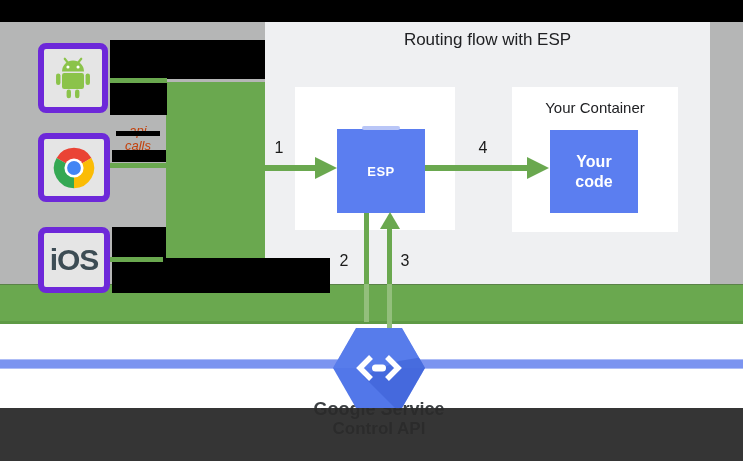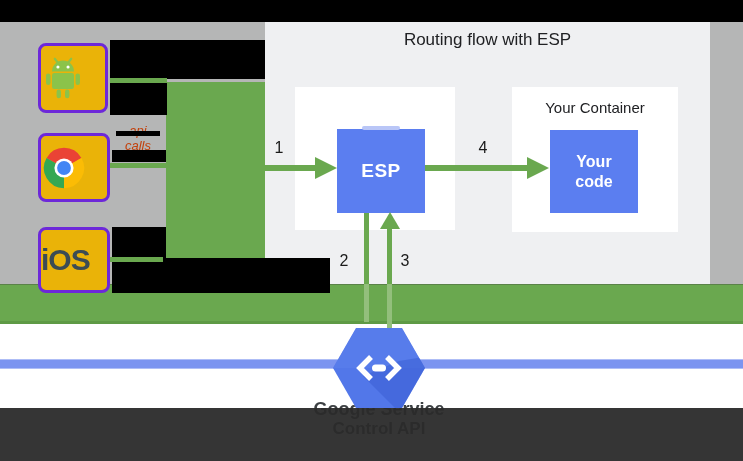--- a/index.html
+++ b/index.html
@@ -25,36 +25,36 @@
   .black-a {left:110px;top:40px;width:155px;height:39px;}
   .black-a2{left:110px;top:83px;width:57px;height:32px;}
   .black-d {left:112px;top:227px;width:54px;height:31px;}
   .black-e {left:112px;top:258px;width:218px;height:35px;}
   .dash1{left:116px;top:131px;width:44px;height:5px;}
   .dash2{left:112px;top:150px;width:54px;height:12px;}
   
   .api-label{left:108px;top:123px;width:60px;text-align:center;color:#c2410c;
     font-size:13px;line-height:15px;font-style:italic;}
   
-  .client{background:#eab308;border:3px solid #6d28d9;border-radius:8px;
-    display:flex;align-items:center;box-sizing:border-box;}
+  .client{background:#e5e5e5;border:6px solid #6d28d9;border-radius:8px;
+    display:flex;align-items:center;justify-content:center;box-sizing:border-box;}
   .client-android{left:38px;top:43px;width:70px;height:70px;}
   .client-chrome{left:38px;top:133px;width:72px;height:69px;}
   .client-ios{left:38px;top:227px;width:72px;height:66px;}
   .ios-text{font-size:30px;font-weight:bold;color:#3c4c54;letter-spacing:-1px;}
   
   .wbox{background:#fff;}
   .esp-container{left:295px;top:87px;width:160px;height:143px;}
   .your-container{left:512px;top:87px;width:166px;height:145px;}
   .container-title{text-align:center;font-size:15px;color:#202124;}
   .esp-title{left:295px;top:99px;width:160px;}
   .your-title{left:512px;top:99px;width:166px;}
   .bluebox{background:#5b7ef0;color:#fff;font-weight:bold;text-align:center;
     display:flex;flex-direction:column;align-items:center;justify-content:center;}
-  .esp-box{left:337px;top:129px;width:88px;height:84px;font-size:19px;letter-spacing:0.5px;align-items:center;}
+  .esp-box{left:337px;top:129px;width:88px;height:84px;font-size:13px;letter-spacing:0.5px;align-items:center;}
   .your-box{left:550px;top:130px;width:88px;height:83px;font-size:16px;line-height:20px;}
   .esp-tab{left:362px;top:126px;width:38px;height:4px;background:#b9c6f7;border-radius:2px;}
   
   .step{width:20px;text-align:center;font-size:16px;color:#1a1a1a;}
   .step1{left:269px;top:139px;} .step4{left:473px;top:139px;}
   .step2{left:334px;top:252px;} .step3{left:395px;top:252px;}
   
   .h-line{height:6px;background:#6aa84f;}
   .arrow1-line{left:264px;top:165px;width:53px;}
   .arrow4-line{left:425px;top:165px;width:104px;}

